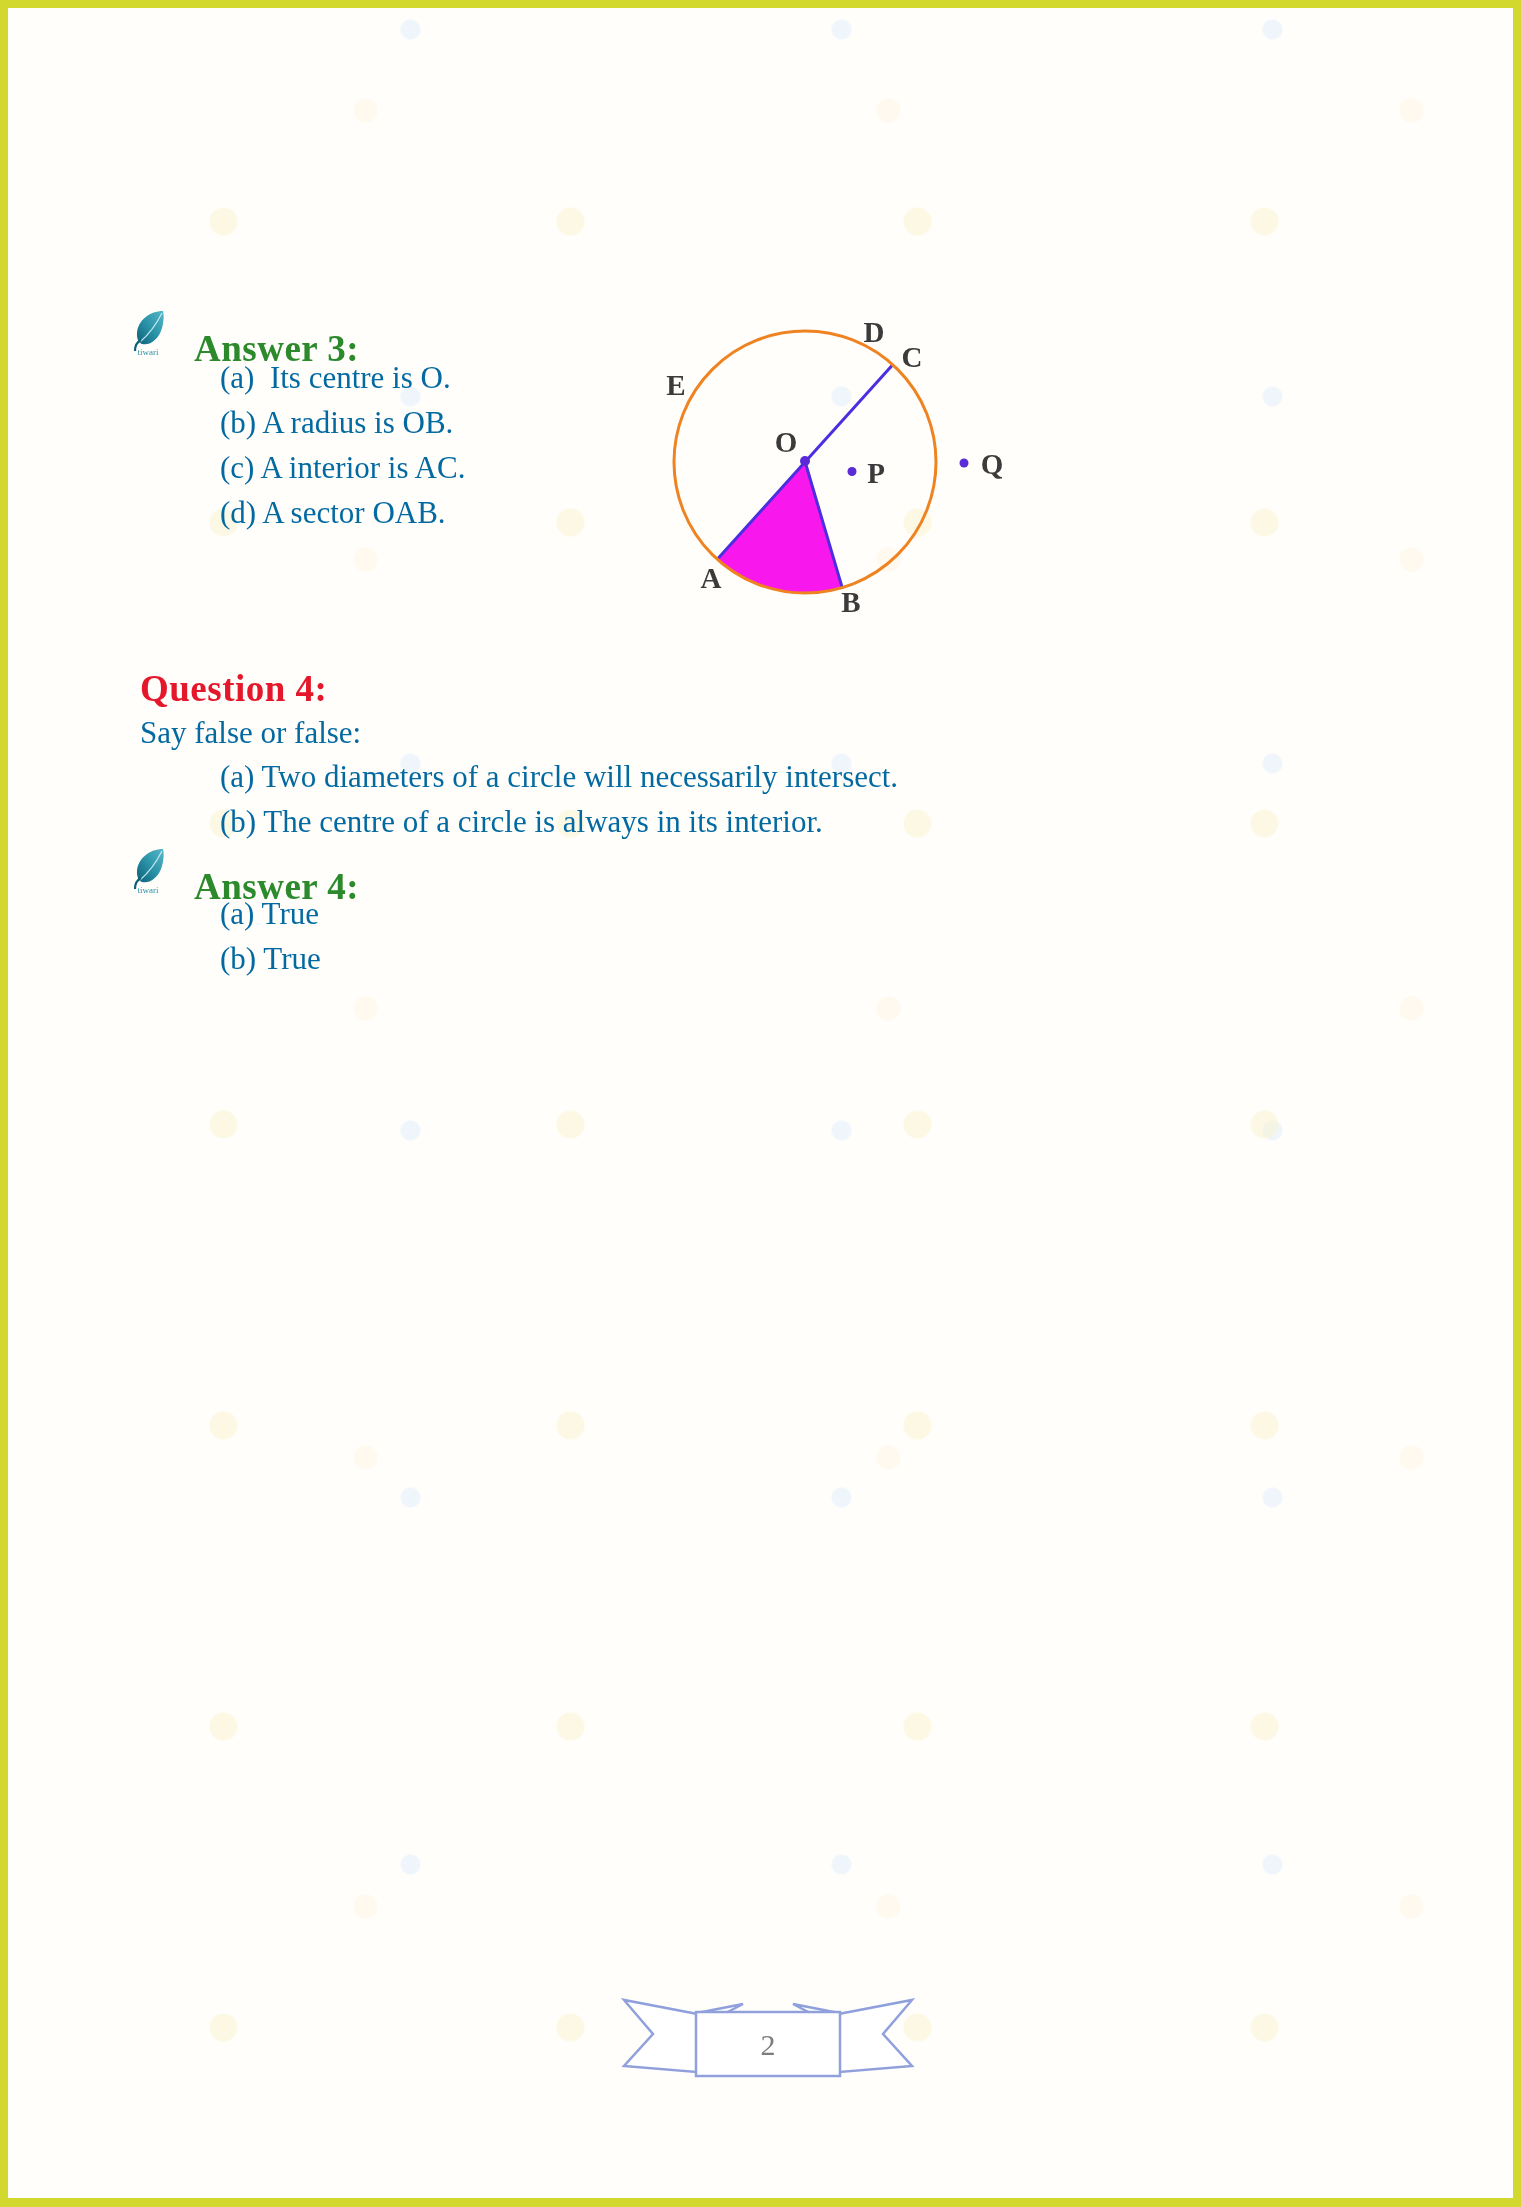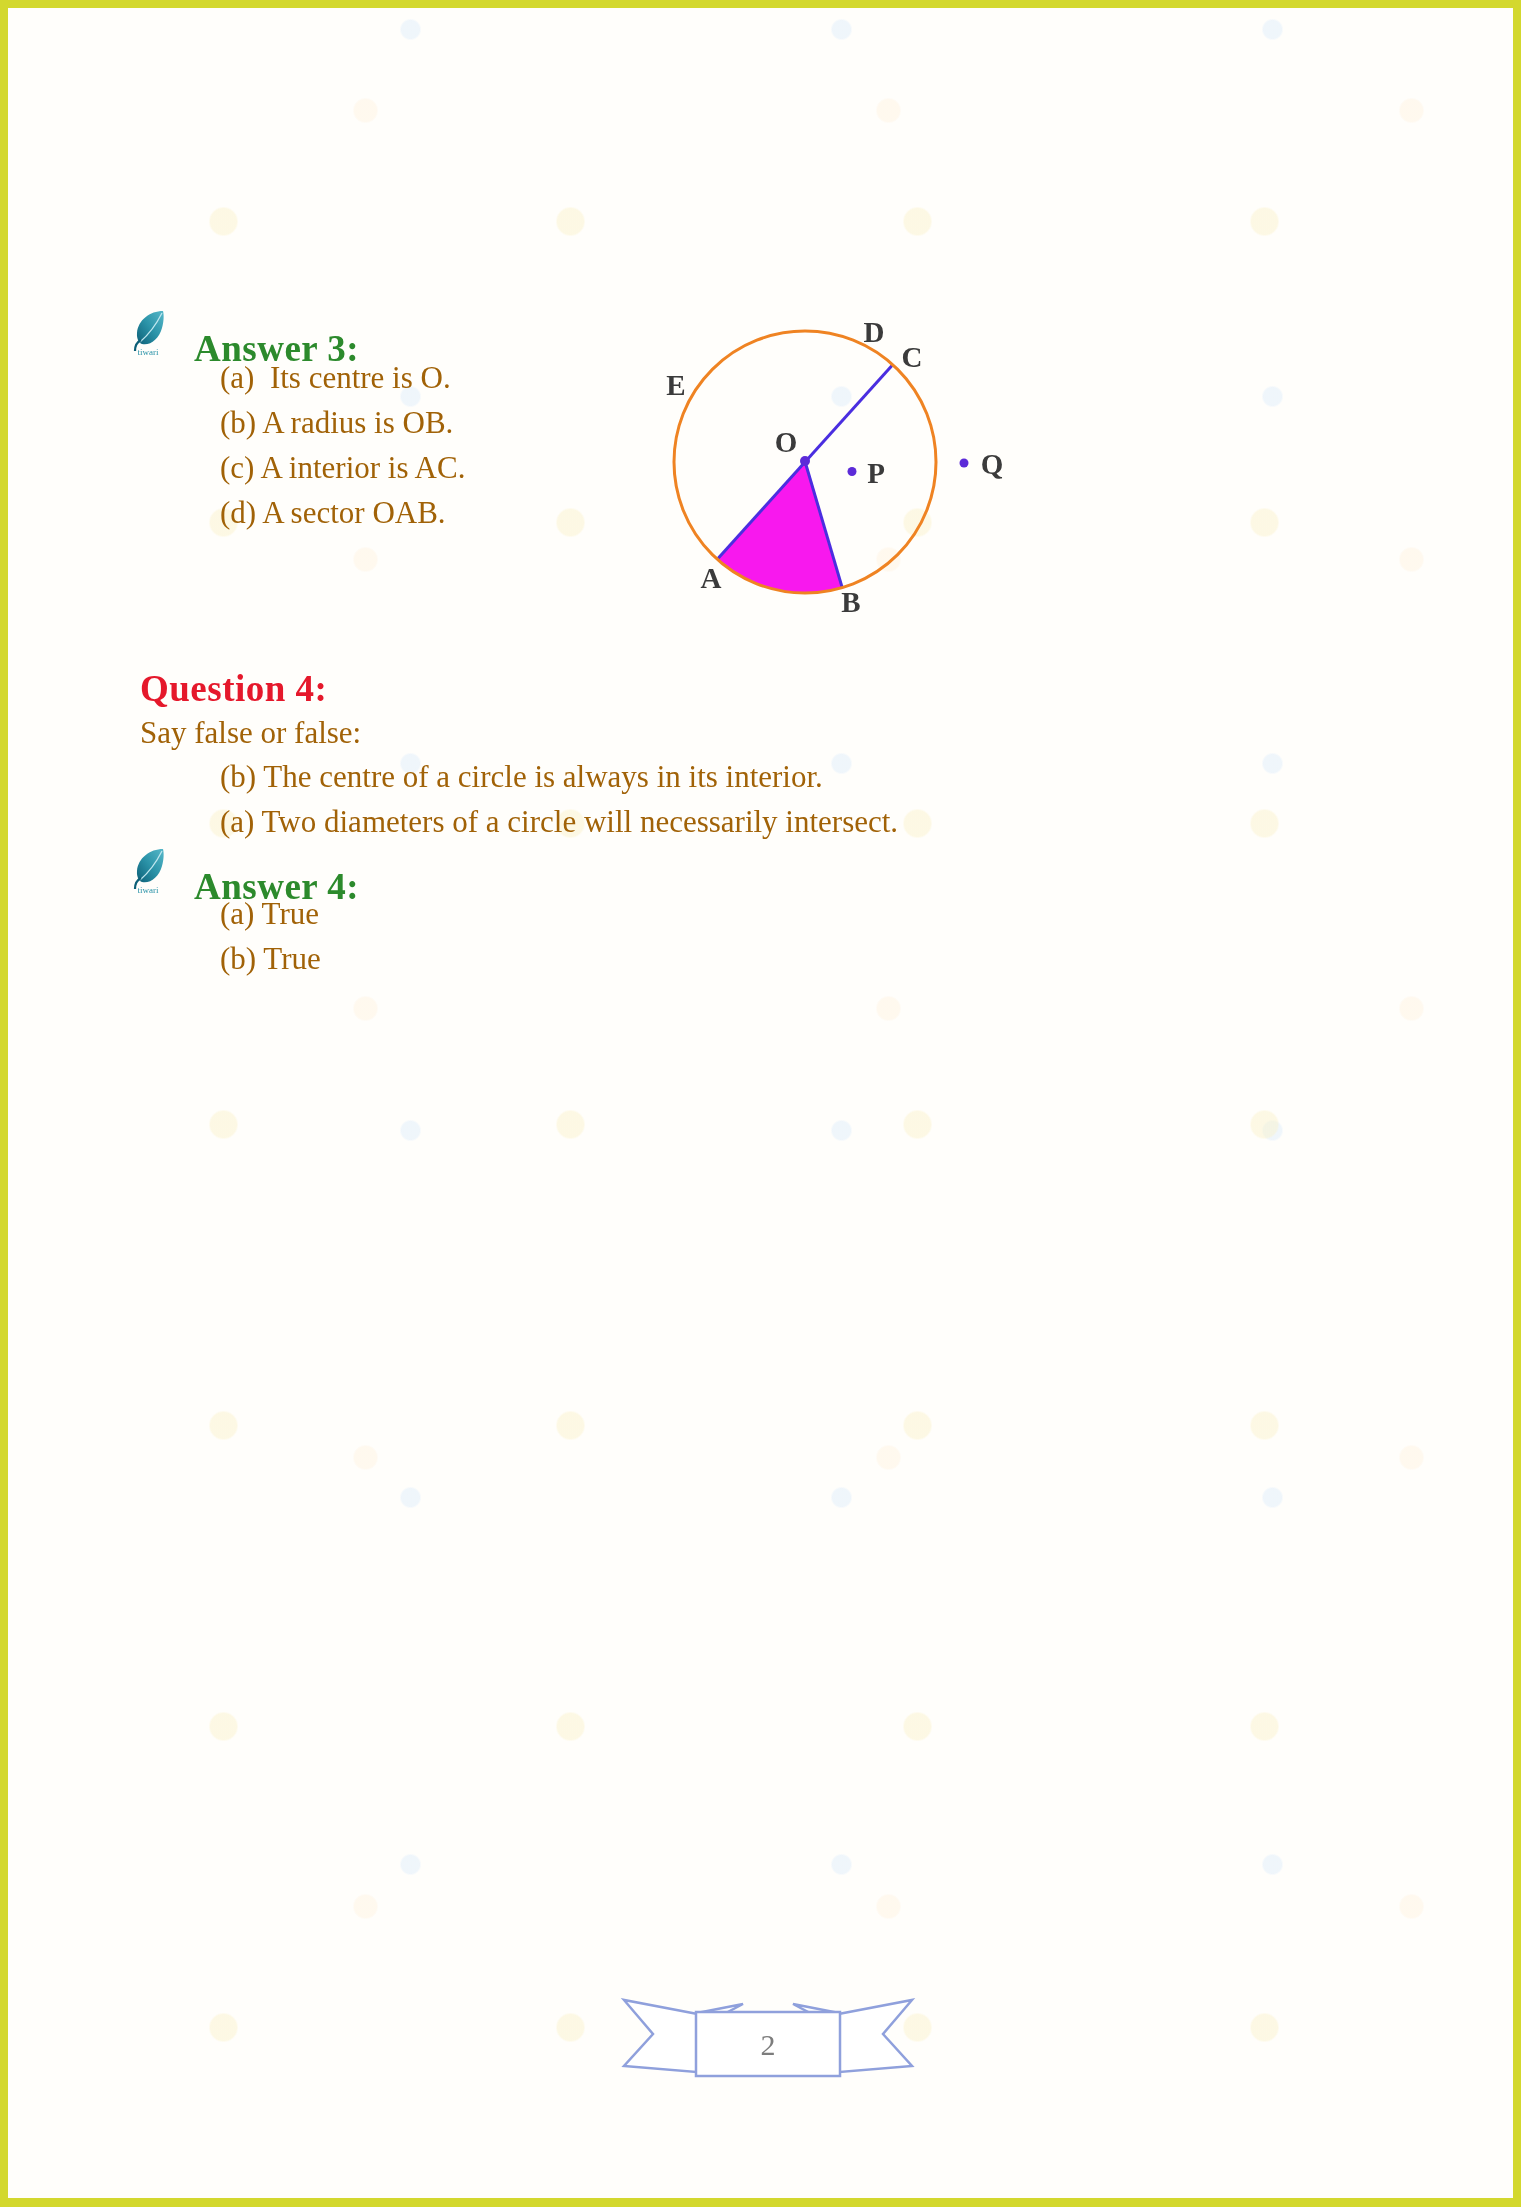--- a/index.html
+++ b/index.html
@@ -28,21 +28,21 @@
     pointer-events: none;
   }
   .abs { position: absolute; }
   .heading-row { display: flex; align-items: flex-start; gap: 24px; }
   .heading-text {
     font-size: 37px; font-weight: bold; line-height: 46px;
     letter-spacing: 0.5px;
   }
   .green { color: #2c8a2c; margin-top: 18px; }
   .red   { color: #e5182b; }
-  .body-text { font-size: 31px; color: #a16207; white-space: pre-wrap; }
+  .body-text { font-size: 31px; color: #0369a1; white-space: pre-wrap; }
   .item-list .item { height: 45px; }
   .leaf-icon { display: block; }
   text { font-family: "Liberation Serif", serif; }
   .fig-label { font-size: 29px; font-weight: 600; fill: #3b3b3b; }
 </style>
 </head>
 <body>
 
 <div class="page">
 
@@ -90,22 +90,22 @@
     <text class="fig-label" x="778" y="452" text-anchor="middle">O</text>
     <text class="fig-label" x="868" y="483" text-anchor="middle">P</text>
     <text class="fig-label" x="984" y="474" text-anchor="middle">Q</text>
     <text class="fig-label" x="703" y="588" text-anchor="middle">A</text>
     <text class="fig-label" x="843" y="612" text-anchor="middle">B</text>
   </svg>
 
   <div class="abs heading-text red" style="left:132px; top:658px;">Question 4:</div>
   <div class="abs body-text" style="left:132px; top:707px;">Say false or false:</div>
   <div class="abs item-list" style="left:212px; top:751px;">
+    <div class="body-text item">(a) Two diameters of a circle will necessarily intersect.</div>
     <div class="body-text item">(b) The centre of a circle is always in its interior.</div>
-    <div class="body-text item">(a) Two diameters of a circle will necessarily intersect.</div>
   </div>
 
   <div class="abs heading-row" style="left:120px; top:838px;">
     <svg class="leaf-icon" width="42" height="50" viewBox="0 0 42 50">
       <defs>
         <linearGradient id="lg2" x1="0" y1="1" x2="1" y2="0">
           <stop offset="0" stop-color="#0d5f77"></stop>
             <stop offset="0.5" stop-color="#2b93a8"></stop>
             <stop offset="1" stop-color="#57b8c9"></stop>
         </linearGradient>

